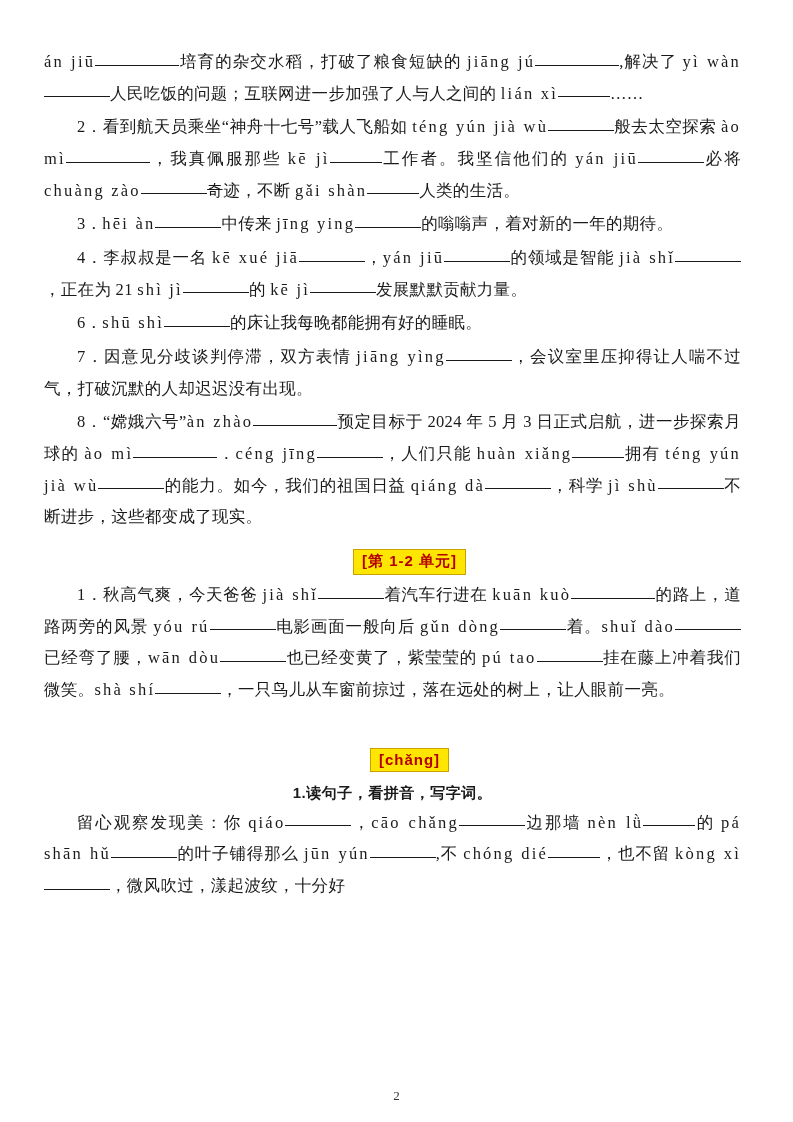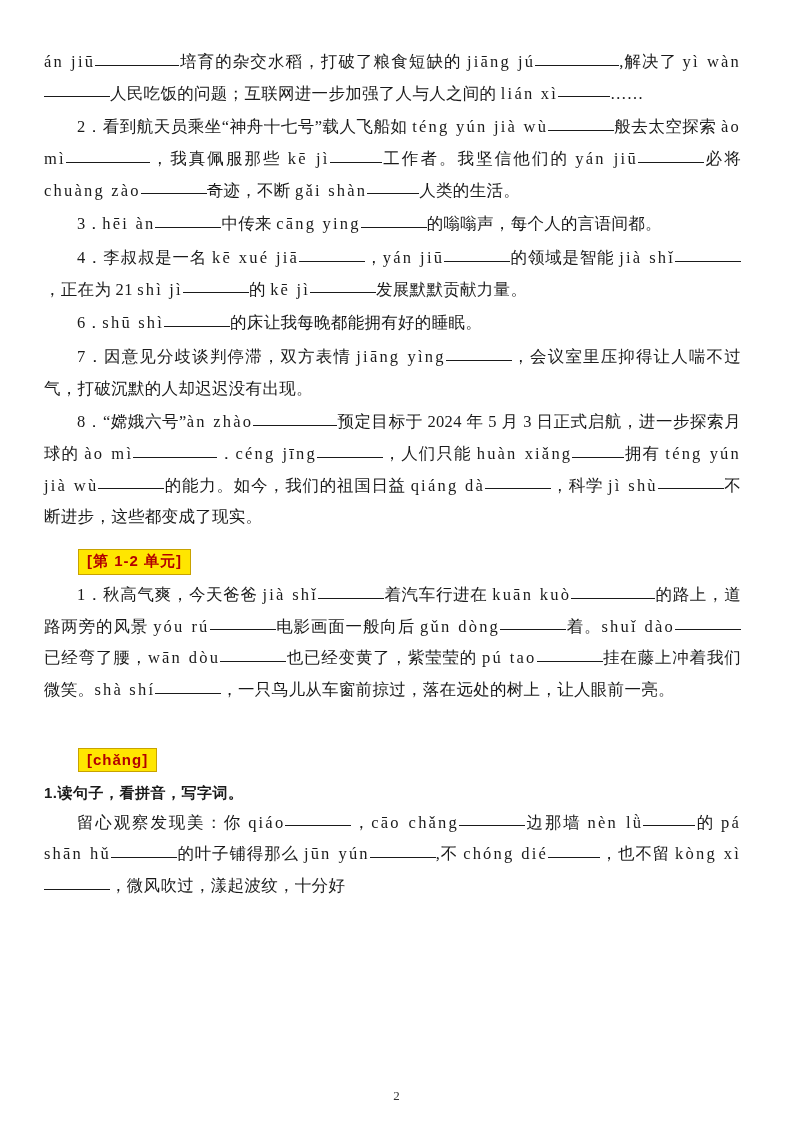--- a/index.html
+++ b/index.html
@@ -44,21 +44,21 @@
     background:#ffe600;
     border:1.6px solid #c8a200;
     color:#b30000;
     font-family:"Liberation Sans", sans-serif;
     font-weight:bold;
     font-size:15px;
     padding:2px 8px 3px 8px;
     letter-spacing:1px;
     margin:14px 0 4px 0;
   }
-  .unit-wrap{ margin-left:34px; }
+  .unit-wrap{ margin-left:34px;text-align:center; }
   .sec-title{
     font-family:"Liberation Sans", sans-serif;
     font-weight:bold;
     font-size:15px;
     margin:8px 0 4px 0;
     letter-spacing:0.5px;
   }
   .gap-lg{ height:26px; }
   .pagenum{
     position:absolute;
@@ -71,21 +71,21 @@
     font-family:"Liberation Serif", serif;
   }
 </style>
 </head>
 <body>
 
 <div class="page">
   <div id="content">
       <p class="para"><span class="py">án jiū</span><span class="blank b-lg">&nbsp;</span><span class="">培育的杂交水稻，打破了粮食短缺的 </span><span class="py">jiāng jú</span><span class="blank b-lg">&nbsp;</span><span class="">,解决了 </span><span class="py">yì wàn</span><span class="blank b-md">&nbsp;</span><span class="">人民吃饭的问题；互联网进一步加强了人与人之间的 </span><span class="py">lián xì</span><span class="blank b-sm">&nbsp;</span><span class="">……</span></p>
       <p class="para indent"><span class="">2．看到航天员乘坐“神舟十七号”载人飞船如 </span><span class="py">téng yún jià wù</span><span class="blank b-md">&nbsp;</span><span class="">般去太空探索 </span><span class="py">ào mì</span><span class="blank b-lg">&nbsp;</span><span class="">，我真佩服那些 </span><span class="py">kē jì</span><span class="blank b-sm">&nbsp;</span><span class="">工作者。我坚信他们的 </span><span class="py">yán jiū</span><span class="blank b-md">&nbsp;</span><span class="">必将 </span><span class="py">chuàng zào</span><span class="blank b-md">&nbsp;</span><span class="">奇迹，不断 </span><span class="py">gǎi shàn</span><span class="blank b-sm">&nbsp;</span><span class="">人类的生活。</span></p>
-      <p class="para indent"><span class="">3．</span><span class="py">hēi àn</span><span class="blank b-md">&nbsp;</span><span class="">中传来 </span><span class="py">cāng ying</span><span class="blank b-md">&nbsp;</span><span class="">的嗡嗡声，每个人的言语间都。</span></p>
+      <p class="para indent"><span class="">3．</span><span class="py">hēi àn</span><span class="blank b-md">&nbsp;</span><span class="">中传来 </span><span class="py">jīng ying</span><span class="blank b-md">&nbsp;</span><span class="">的嗡嗡声，着对新的一年的期待。</span></p>
       <p class="para indent"><span class="">4．李叔叔是一名 </span><span class="py">kē xué jiā</span><span class="blank b-md">&nbsp;</span><span class="">，</span><span class="py">yán jiū</span><span class="blank b-md">&nbsp;</span><span class="">的领域是智能 </span><span class="py">jià shǐ</span><span class="blank b-md">&nbsp;</span><span class="">，正在为 21 </span><span class="py">shì jì</span><span class="blank b-md">&nbsp;</span><span class="">的 </span><span class="py">kē jì</span><span class="blank b-md">&nbsp;</span><span class="">发展默默贡献力量。</span></p>
       <p class="para indent"><span class="">6．</span><span class="py">shū shì</span><span class="blank b-md">&nbsp;</span><span class="">的床让我每晚都能拥有好的睡眠。</span></p>
       <p class="para indent"><span class="">7．因意见分歧谈判停滞，双方表情 </span><span class="py">jiāng yìng</span><span class="blank b-md">&nbsp;</span><span class="">，会议室里压抑得让人喘不过气，打破沉默的人却迟迟没有出现。</span></p>
       <p class="para indent"><span class="">8．“嫦娥六号”</span><span class="py">àn zhào</span><span class="blank b-lg">&nbsp;</span><span class="">预定目标于 2024 年 5 月 3 日正式启航，进一步探索月球的 </span><span class="py">ào mì</span><span class="blank b-lg">&nbsp;</span><span class="">．</span><span class="py">céng jīng</span><span class="blank b-md">&nbsp;</span><span class="">，人们只能 </span><span class="py">huàn xiǎng</span><span class="blank b-sm">&nbsp;</span><span class="">拥有 </span><span class="py">téng yún jià wù</span><span class="blank b-md">&nbsp;</span><span class="">的能力。如今，我们的祖国日益 </span><span class="py">qiáng dà</span><span class="blank b-md">&nbsp;</span><span class="">，科学 </span><span class="py">jì shù</span><span class="blank b-md">&nbsp;</span><span class="">不断进步，这些都变成了现实。</span></p>
       <div class="unit-wrap"><span class="unit-tag">[第 1-2 单元]</span></div>
       <p class="para indent"><span class="">1．秋高气爽，今天爸爸 </span><span class="py">jià shǐ</span><span class="blank b-md">&nbsp;</span><span class="">着汽车行进在 </span><span class="py">kuān kuò</span><span class="blank b-lg">&nbsp;</span><span class="">的路上，道路两旁的风景 </span><span class="py">yóu rú</span><span class="blank b-md">&nbsp;</span><span class="">电影画面一般向后 </span><span class="py">gǔn dòng</span><span class="blank b-md">&nbsp;</span><span class="">着。</span><span class="py">shuǐ dào</span><span class="blank b-md">&nbsp;</span><span class="">已经弯了腰，</span><span class="py">wān dòu</span><span class="blank b-md">&nbsp;</span><span class="">也已经变黄了，紫莹莹的 </span><span class="py">pú tao</span><span class="blank b-md">&nbsp;</span><span class="">挂在藤上冲着我们微笑。</span><span class="py">shà shí</span><span class="blank b-md">&nbsp;</span><span class="">，一只鸟儿从车窗前掠过，落在远处的树上，让人眼前一亮。</span></p>
       <div class="gap-lg"></div>
       <div class="unit-wrap"><span class="unit-tag">[chǎng]</span></div>
       <div class="sec-title unit-wrap">1.读句子，看拼音，写字词。</div>
       <p class="para indent"><span class="">留心观察发现美：你 </span><span class="py">qiáo</span><span class="blank b-md">&nbsp;</span><span class="">，</span><span class="py">cāo chǎng</span><span class="blank b-md">&nbsp;</span><span class="">边那墙 </span><span class="py">nèn lǜ</span><span class="blank b-sm">&nbsp;</span><span class="">的 </span><span class="py">pá shān hǔ</span><span class="blank b-md">&nbsp;</span><span class="">的叶子铺得那么 </span><span class="py">jūn yún</span><span class="blank b-md">&nbsp;</span><span class="">,不 </span><span class="py">chóng dié</span><span class="blank b-sm">&nbsp;</span><span class="">，也不留 </span><span class="py">kòng xì</span><span class="blank b-md">&nbsp;</span><span class="">，微风吹过，漾起波纹，十分好</span></p>

